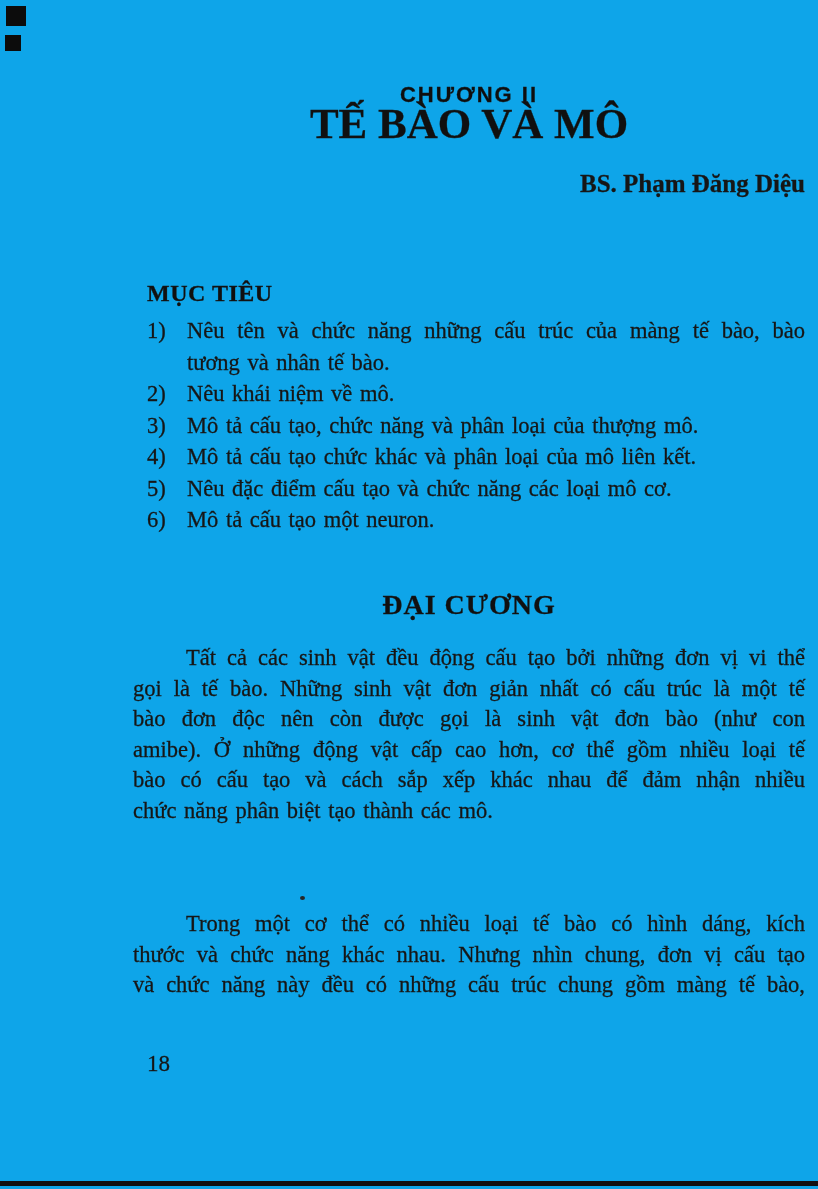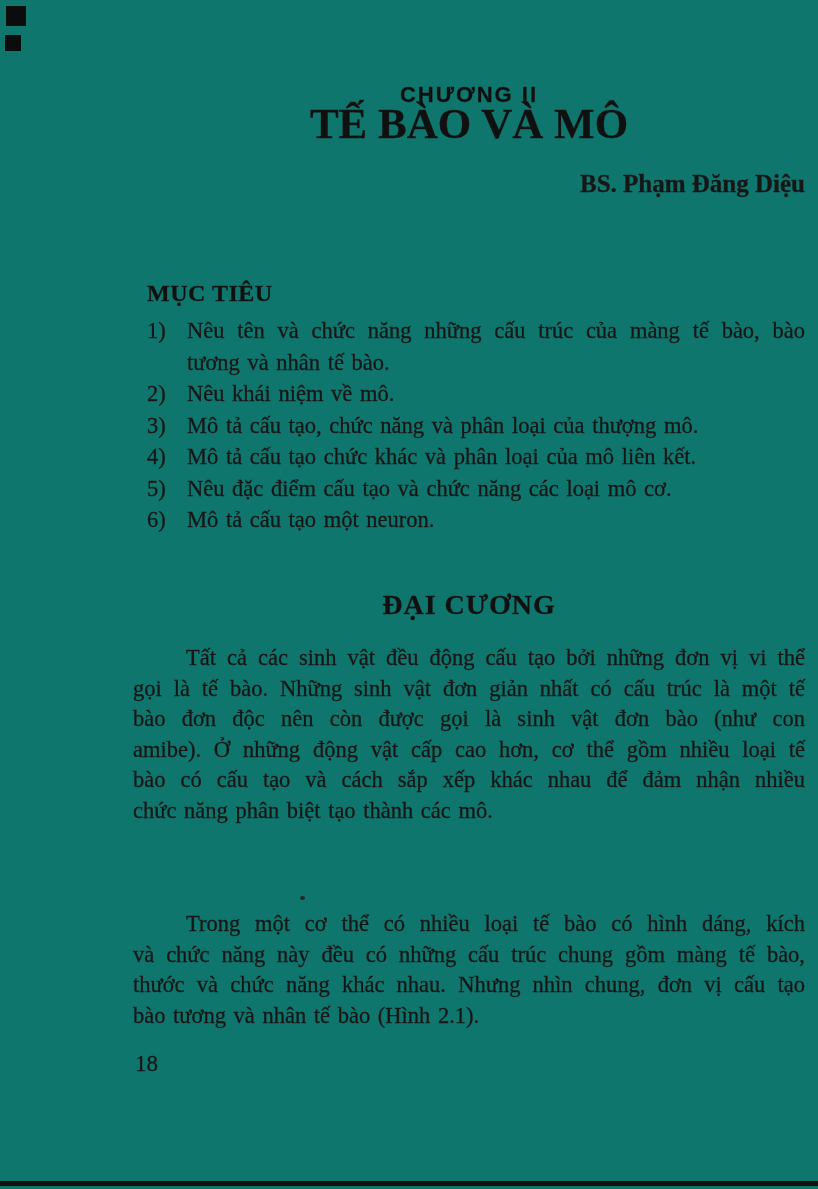--- a/index.html
+++ b/index.html
@@ -1,18 +1,18 @@
 <!DOCTYPE html>
 <html><head>
 <meta charset="utf-8">
 <style>
   html,body { margin:0; padding:0; background:#e9e9e9; }
   .page {
     position:relative; width:818px; height:1189px; margin:0 auto;
-    background:#0f766e; overflow:hidden;
+    background:#0ea5e9; overflow:hidden;
     font-family:"Liberation Serif", serif; color:#161616;
     -webkit-text-stroke:0.3px #1a1a1a;
   }
   .corner-mark { position:absolute; background:#0c0c0c; }
   .mark1 { left:6px; top:6px; width:20px; height:20px; }
   .mark2 { left:5px; top:35px; width:16px; height:16px; }
 
   .chapter-label {
     position:absolute; left:133px; width:672px; top:82px;
     text-align:center; font-family:"Liberation Sans", sans-serif;
@@ -46,21 +46,21 @@
   .para1 { top:604px; }
   .para2 { top:870px; }
   .para .tline:first-child { text-indent:53px; }
 
   .tline { white-space:nowrap; }
   .tline.just { white-space:normal; text-align:justify; text-align-last:justify; }
 
   .speck { position:absolute; left:167px; top:857px; width:5px; height:4px;
     background:#262626; border-radius:50%; }
 
-  .page-number { position:absolute; left:135px; top:1051px; font-size:23px; }
+  .page-number { position:absolute; left:147px; top:1051px; font-size:23px; }
 
   .bottom-rule { position:absolute; left:0; top:1181px; width:818px; height:5px;
     background:#111; }
 </style>
 </head>
 <body>
 
 <div class="page">
 
   <div class="corner-mark mark1"></div>
@@ -121,22 +121,21 @@
         <div class="tline just">bào đơn độc nên còn được gọi là sinh vật đơn bào (như con</div>
         <div class="tline just">amibe). Ở những động vật cấp cao hơn, cơ thể gồm nhiều loại tế</div>
         <div class="tline just">bào có cấu tạo và cách sắp xếp khác nhau để đảm nhận nhiều</div>
         <div class="tline">chức năng phân biệt tạo thành các mô.</div>
       </div>
 
     <div class="speck"></div>
 
     <div class="para para2">
         <div class="tline just">Trong một cơ thể có nhiều loại tế bào có hình dáng, kích</div>
+        <div class="tline just">thước và chức năng khác nhau. Nhưng nhìn chung, đơn vị cấu tạo</div>
         <div class="tline just">và chức năng này đều có những cấu trúc chung gồm màng tế bào,</div>
-        <div class="tline just">thước và chức năng khác nhau. Nhưng nhìn chung, đơn vị cấu tạo</div>
-        <div class="tline">bào tương và nhân tế bào (Hình 2.1).</div>
       </div>
   </div>
 
   <div class="page-number">18</div>
 
   <div class="bottom-rule"></div>
 </div>
 
 </body></html>

